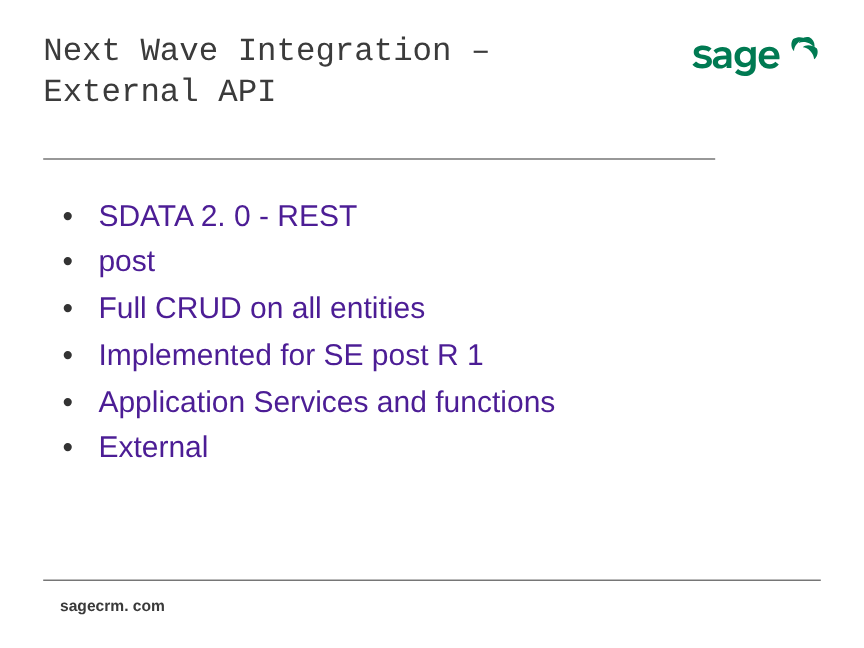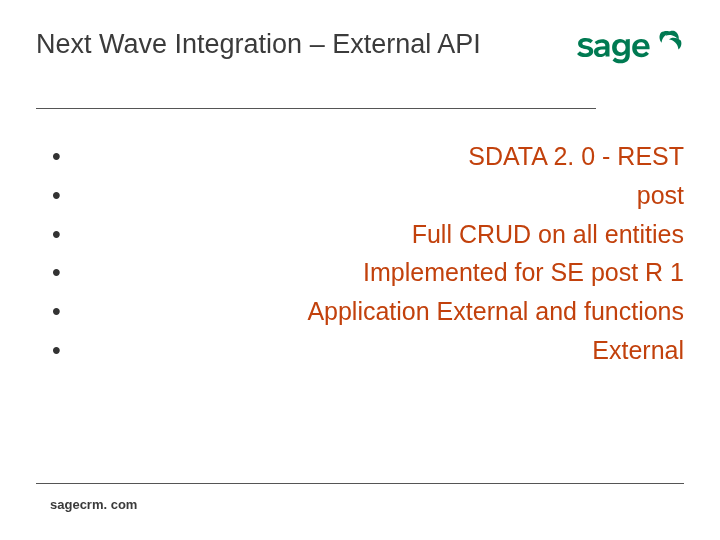--- a/index.html
+++ b/index.html
@@ -13,20 +13,21 @@
   .slide {
     width: 720px;
     height: 540px;
     padding: 28px 36px 0 36px;
     position: relative;
   }
   .header {
     display: flex;
     align-items: flex-start;
     justify-content: space-between;
+    font-family: Liberation Mono, monospace;
   }
   .title {
     font-size: 27px;
     font-weight: 400;
     color: #3b3b3b;
     line-height: 1.25;
     max-width: 450px;
   }
   .logo {
     padding-top: 2px;
@@ -41,25 +42,24 @@
   }
   .content {
     padding-top: 28px;
     padding-left: 12px;
   }
   ul.bullets {
     list-style: none;
   }
   ul.bullets li {
     font-size: 25px;
-    color: #c2410c;
+    color: #4c1d95;
     line-height: 1.55;
     position: relative;
     padding-left: 34px;
-    text-align: right;
   }
   ul.bullets li::before {
     content: "•";
     position: absolute;
     left: 4px;
     top: 0;
     color: #333333;
     font-size: 25px;
   }
   .bottom-rule {
@@ -107,21 +107,21 @@
   </div>
 
   <hr class="top-rule">
 
   <div class="content">
     <ul class="bullets">
       <li>SDATA 2. 0 - REST</li>
       <li>post</li>
       <li>Full CRUD on all entities</li>
       <li>Implemented for SE post R 1</li>
-      <li>Application External and functions</li>
+      <li>Application Services and functions</li>
       <li>External</li>
     </ul>
   </div>
 
   <hr class="bottom-rule">
 
   <div class="footer">sagecrm. com</div>
 
 </div>
 

